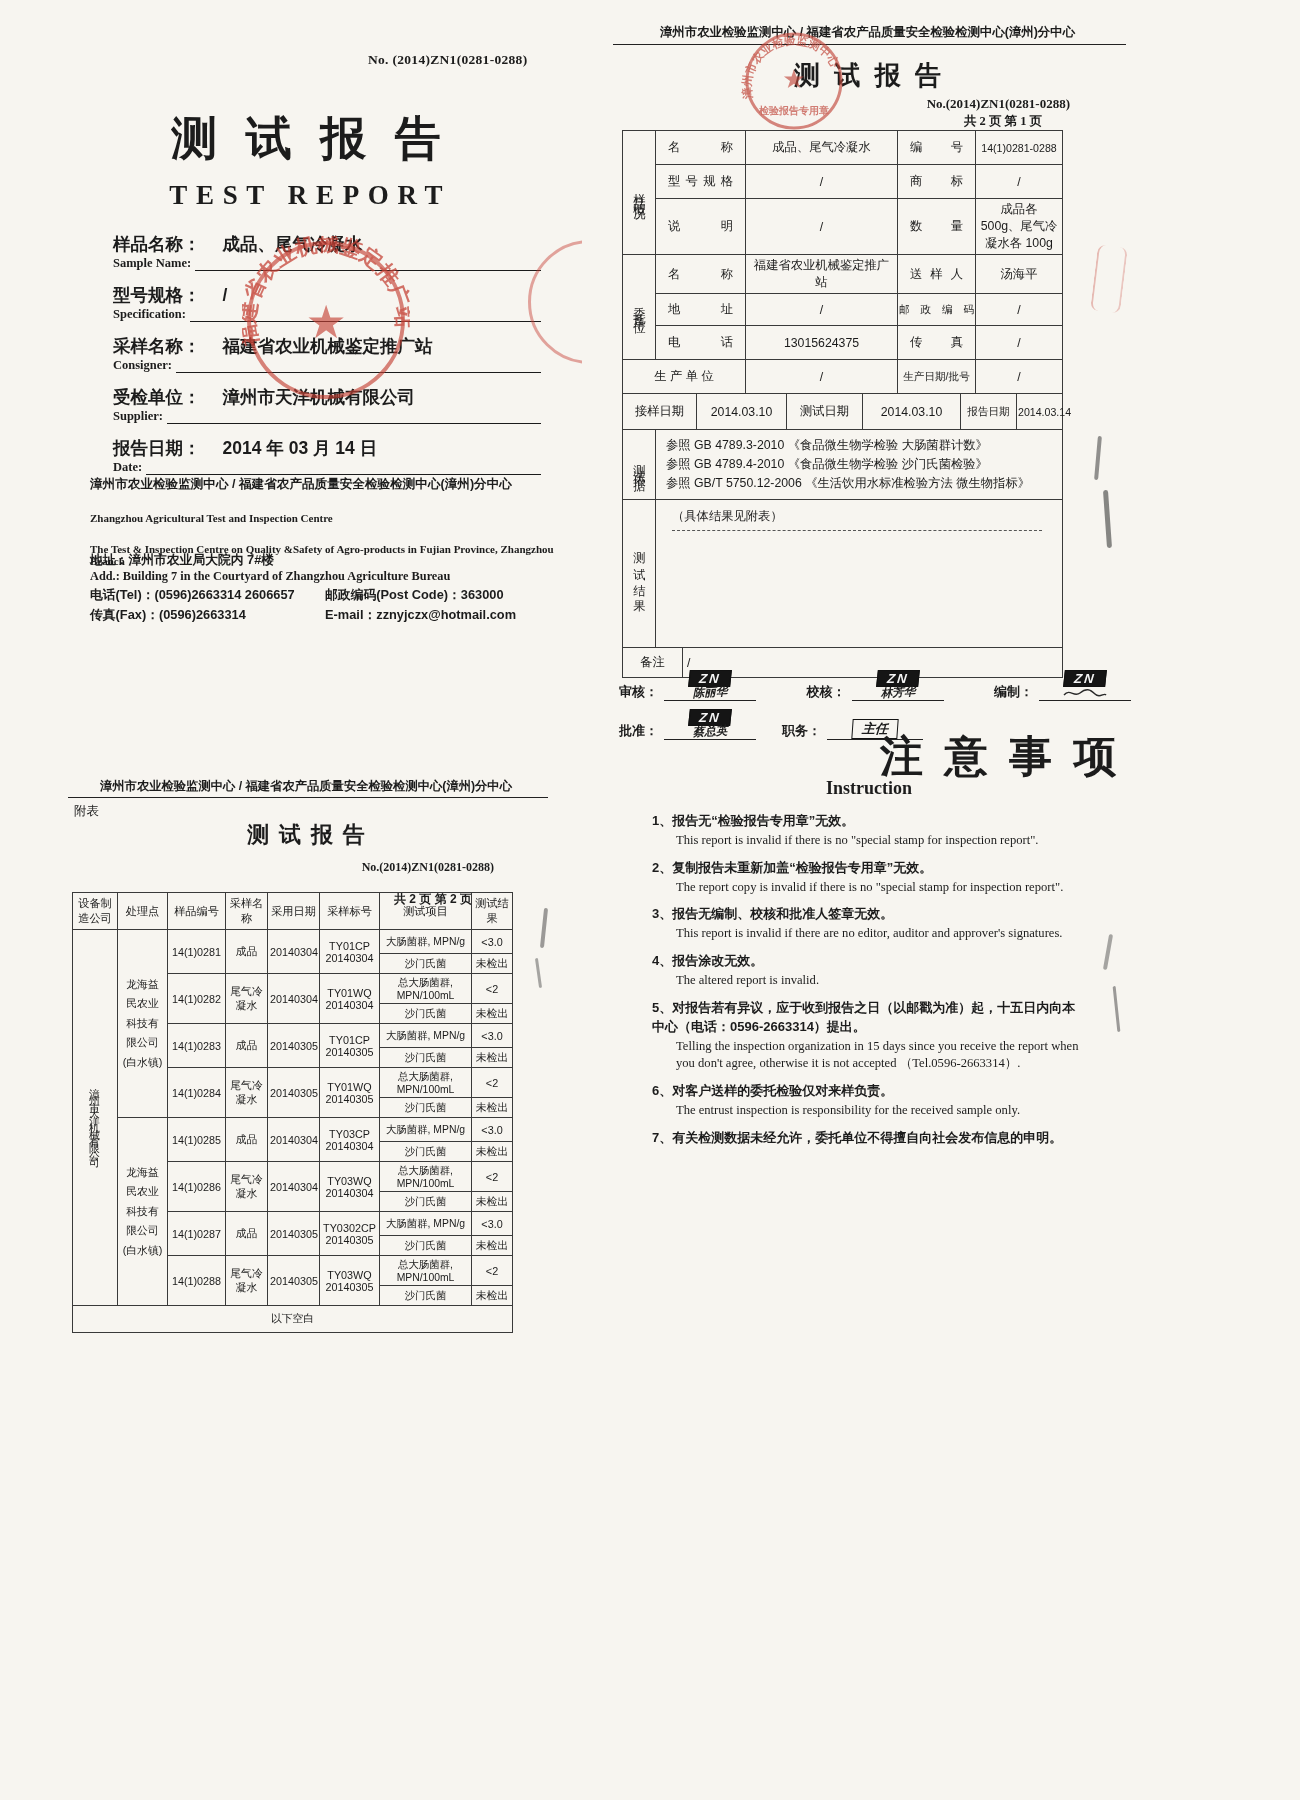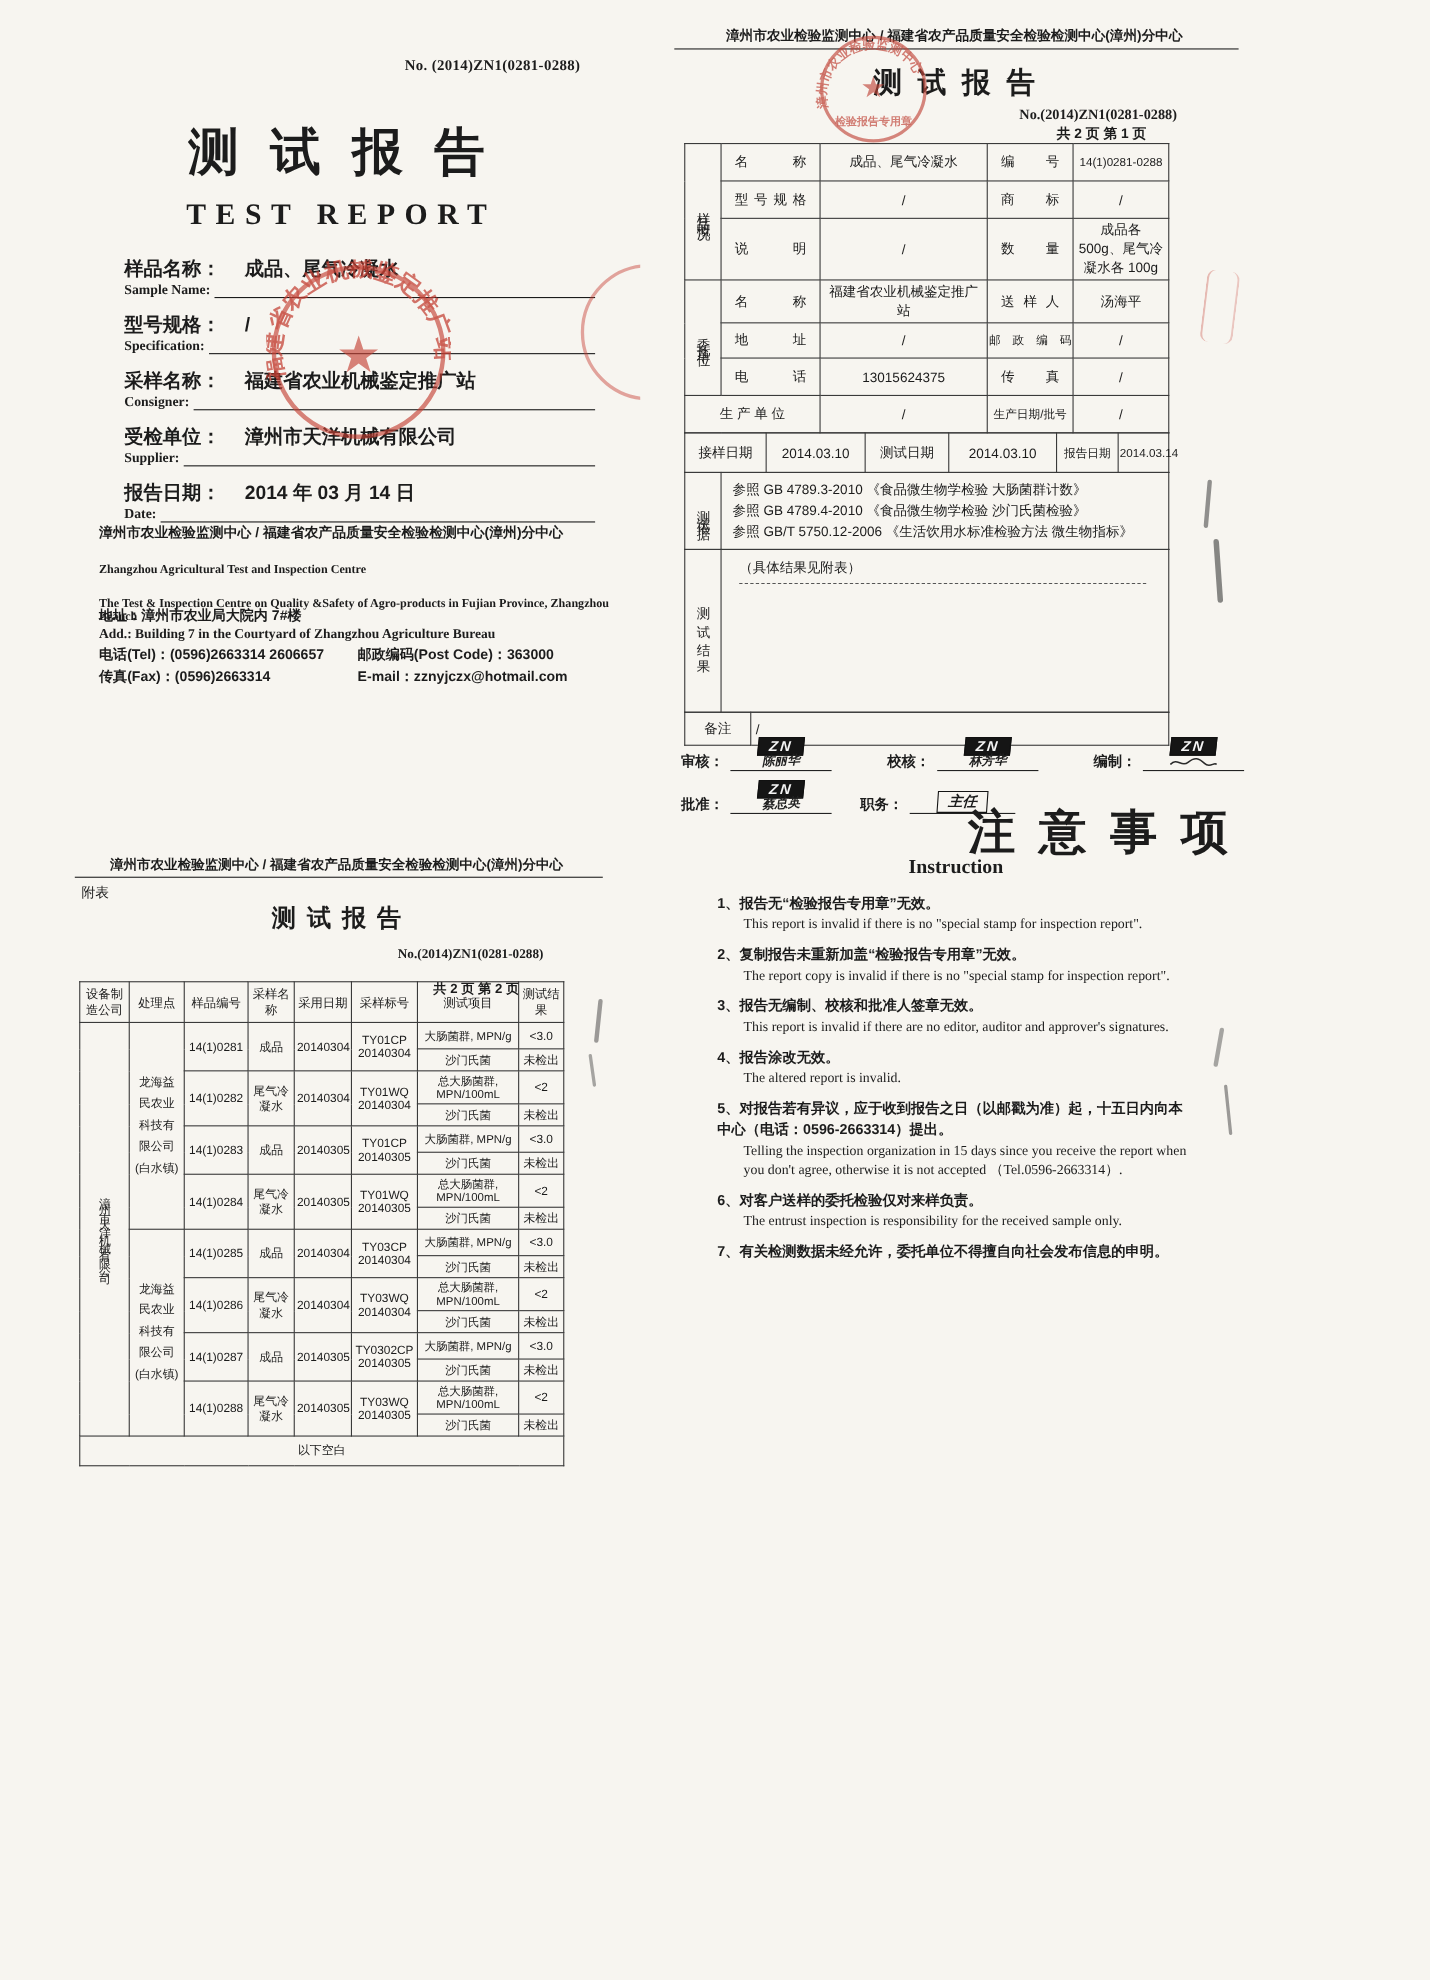--- a/index.html
+++ b/index.html
@@ -32,21 +32,21 @@
   .foot-row{display:flex;margin-top:3px;}
   .foot-row .right{margin-left:auto;width:48%;}
   .stamp1{position:absolute;top:228px;left:212px;opacity:.85;pointer-events:none;}
   .edge-ring{position:absolute;top:232px;left:498px;width:118px;height:118px;border:3px solid rgba(198,62,50,.45);border-radius:50%;}
   
   #p2{left:595px;top:8px;width:545px;height:732px;}
   .p2-header{position:absolute;top:16px;left:0;width:100%;text-align:center;font-size:12.4px;font-weight:700;white-space:nowrap;}
   .p2-hline{position:absolute;top:36px;left:18px;right:14px;border-bottom:1.6px solid #222;}
   .p2-title{position:absolute;top:50px;left:0;width:100%;text-align:center;font-size:26px;font-weight:900;letter-spacing:.55em;text-indent:.55em;}
   .p2-no{position:absolute;top:88px;right:70px;font:700 13px "Liberation Serif",serif;}
-  .p2-page{position:absolute;top:105px;right:98px;font-size:12.5px;font-weight:700;}
+  .p2-page{position:absolute;top:105px;right:98px;font-size:12.5px;font-weight:700;font-family:Liberation Serif, serif;}
   .stamp2{position:absolute;top:14px;left:140px;opacity:.8;pointer-events:none;}
   .tblwrap{position:absolute;top:122px;left:27px;width:442px;}
   table.t{border-collapse:collapse;width:440px;table-layout:fixed;}
   table.t + table.t{margin-top:-1px;}
   .t td{border:1px solid #3a3a3a;font-size:12.3px;color:#1b1b1b;text-align:center;padding:2px 4px;vertical-align:middle;}
   .t .lbl{text-align:justify;text-align-last:justify;padding:2px 12px;}
   .t .vert{writing-mode:vertical-rl;text-orientation:upright;letter-spacing:5px;padding:2px 0;}
   .t .vert-wide{writing-mode:vertical-rl;text-orientation:upright;letter-spacing:16px;padding:2px 0;}
   .t .small{font-size:10.6px;padding:2px 1px;white-space:nowrap;}
   .t .left{text-align:left;}

